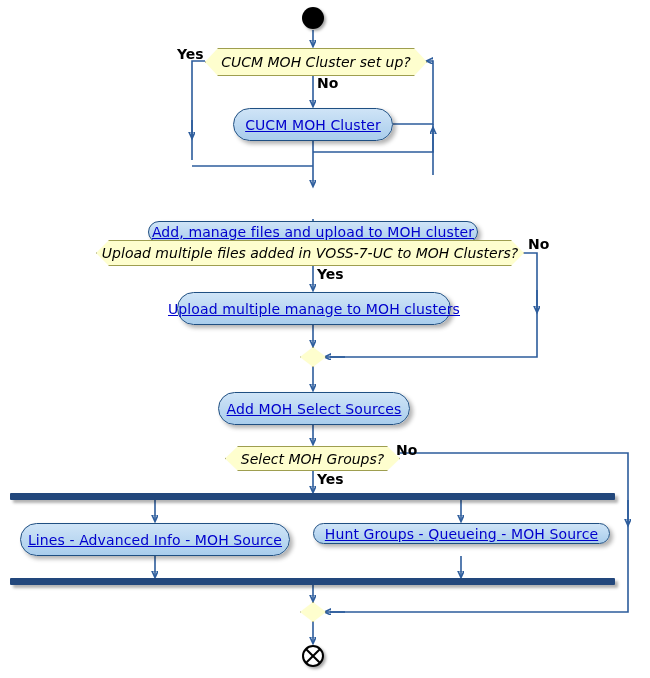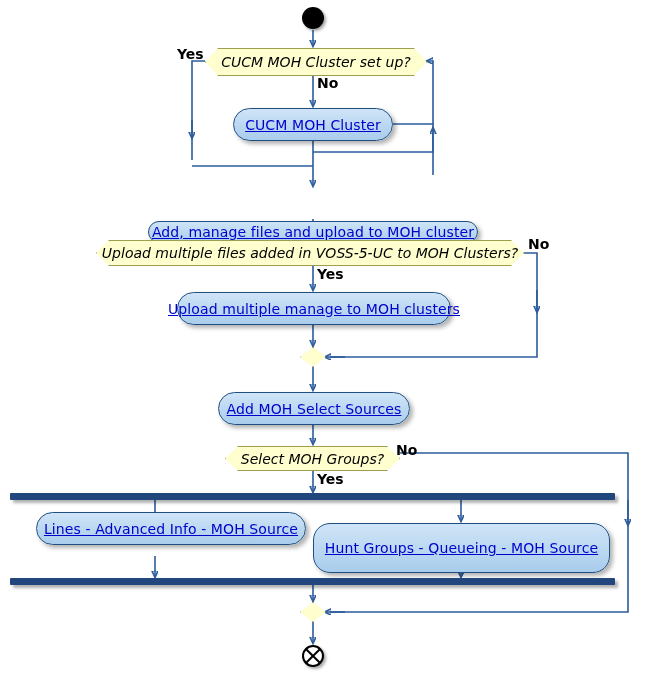--- a/index.html
+++ b/index.html
@@ -118,21 +118,21 @@
 
   <div class="node activity" style="left:233px;top:108px;width:160px;height:33px;">
     <span class="lbl">CUCM MOH Cluster</span>
   </div>
 
   <div class="node activity" style="left:148px;top:179px;width:330px;height:22px;margin-top:42px;">
     <span class="lbl">Add, manage files and upload to MOH cluster</span>
   </div>
 
   <div class="node decision" style="left:96px;top:240px;width:428px;height:26px;">
-    <span class="lbl">Upload multiple files added in VOSS-5-UC to MOH Clusters?</span>
+    <span class="lbl">Upload multiple files added in VOSS-7-UC to MOH Clusters?</span>
   </div>
   <div class="node edge-label" style="left:528px;top:236px;">No</div>
   <div class="node edge-label" style="left:317px;top:266px;">Yes</div>
 
   <div class="node activity" style="left:177px;top:292px;width:274px;height:33px;">
     <span class="lbl">Upload multiple manage to MOH clusters</span>
   </div>
 
   <div class="node diamond" style="left:300px;top:347px;"></div>
 
@@ -141,24 +141,24 @@
   </div>
 
   <div class="node decision" style="left:225px;top:446px;width:175px;height:25px;">
     <span class="lbl">Select MOH Groups?</span>
   </div>
   <div class="node edge-label" style="left:396px;top:442px;">No</div>
   <div class="node edge-label" style="left:317px;top:471px;">Yes</div>
 
   <div class="node bar" style="left:10px;top:493px;width:605px;"></div>
 
-  <div class="node activity" style="left:20px;top:512px;width:270px;height:33px;margin-left:16px;">
+  <div class="node activity" style="left:20px;top:523px;width:270px;height:33px;">
     <span class="lbl">Lines - Advanced Info - MOH Source</span>
   </div>
-  <div class="node activity" style="left:313px;top:523px;width:297px;height:50px;">
+  <div class="node activity" style="left:313px;top:523px;width:297px;height:21px;">
     <span class="lbl">Hunt Groups - Queueing - MOH Source</span>
   </div>
 
   <div class="node bar" style="left:10px;top:578px;width:605px;"></div>
 
   <div class="node diamond" style="left:300px;top:602px;"></div>
 
   <div class="node end-node" style="left:302px;top:645px;"></div>
 
 </div>

